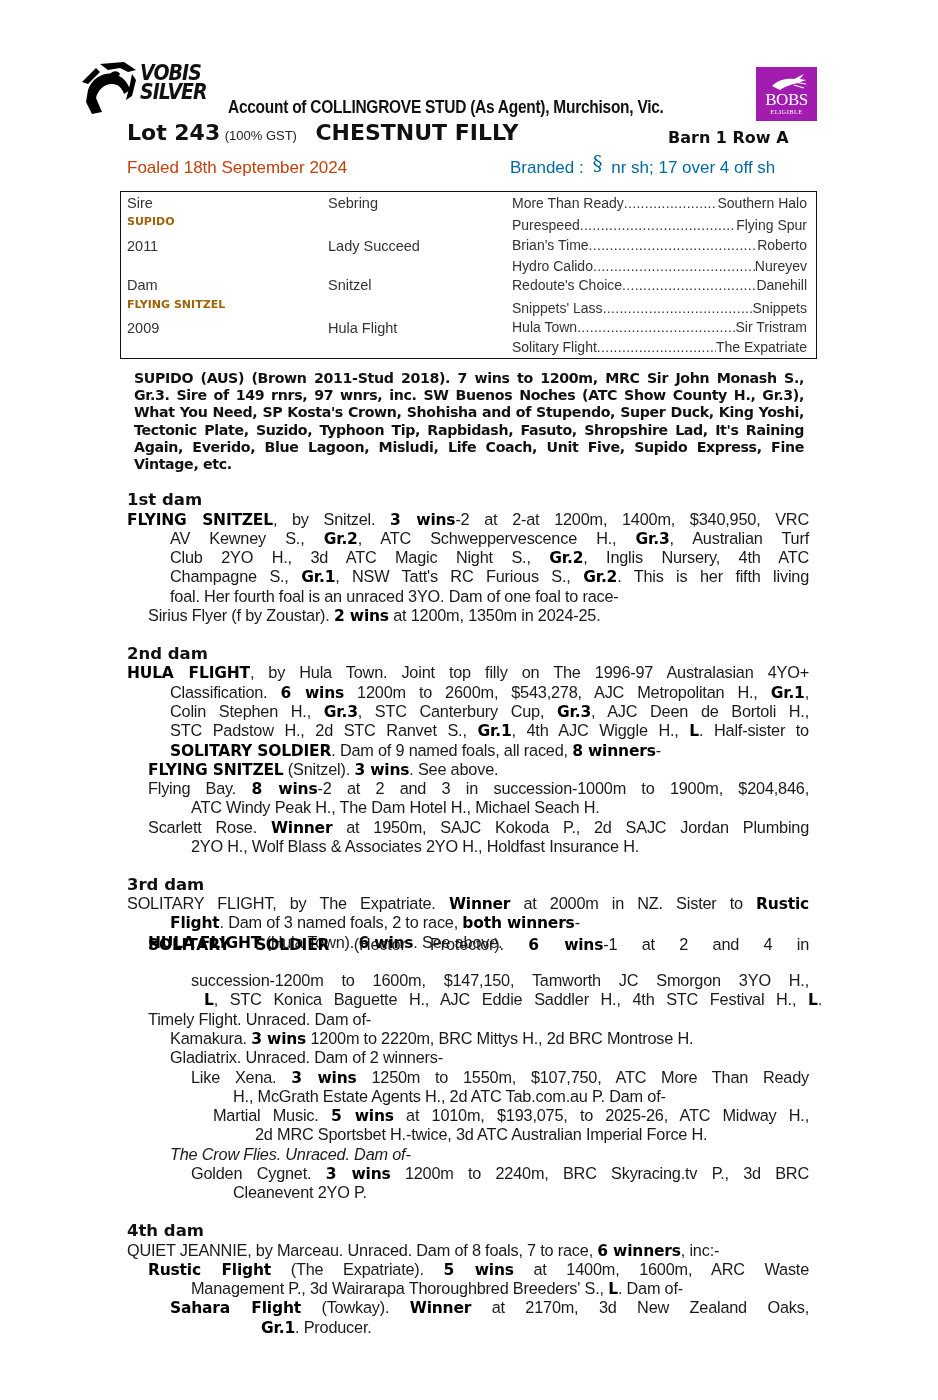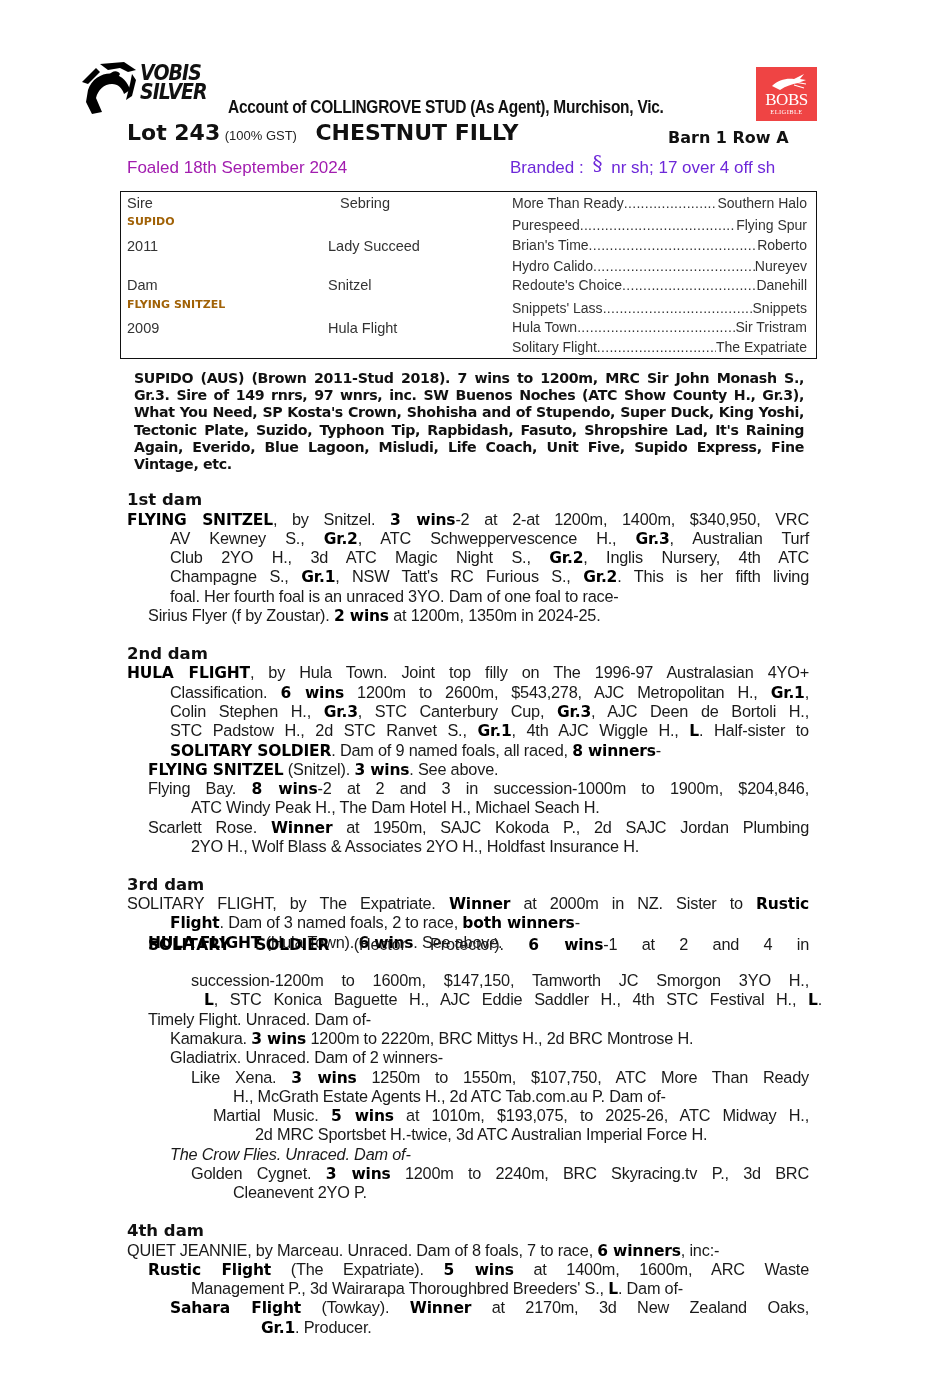--- a/index.html
+++ b/index.html
@@ -3,30 +3,30 @@
 <meta charset="utf-8">
 <style>
   html, body { margin:0; padding:0; background:#ffffff; }
   body { width:938px; height:1400px; position:relative; color:#111; font-family:"Liberation Sans", sans-serif; overflow:hidden; }
   .abs { position:absolute; }
 
   
   #vobis-logo { left:78px; top:60px; width:140px; height:56px; }
   #vobis-text { left:140px; top:64px; font-family:"DejaVu Sans", sans-serif; font-weight:bold; font-style:italic; font-size:21px; line-height:19px; letter-spacing:-1px; transform:scaleX(0.9); transform-origin:left top; }
   #account { left:228px; top:97px; font-size:18px; font-weight:bold; letter-spacing:-0.3px; transform:scaleX(0.86); transform-origin:left top; white-space:nowrap; }
-  #bobs { left:756px; top:67px; width:61px; height:54px; background:#ef4444; color:#fff; text-align:center; }
+  #bobs { left:756px; top:67px; width:61px; height:54px; background:#a21caf; color:#fff; text-align:center; }
   #bobs .b1 { position:absolute; left:0; right:0; top:24px; font-family:"Liberation Serif", serif; font-size:17px; line-height:17px; letter-spacing:-0.5px; }
   #bobs .b2 { position:absolute; left:0; right:0; top:41px; font-family:"Liberation Serif", serif; font-size:6.5px; letter-spacing:0.4px; }
   #lot-line { left:127px; top:120px; white-space:nowrap; }
   #lot { font-family:"DejaVu Sans", sans-serif; font-weight:bold; font-size:22px; }
   #gst { font-size:13px; color:#222; }
   #horse { font-family:"DejaVu Sans", sans-serif; font-weight:bold; font-size:22px; margin-left:14px; }
   #barn { left:668px; top:128px; font-family:"DejaVu Sans", sans-serif; font-weight:bold; font-size:16px; white-space:nowrap; }
-  #foaled { left:127px; top:158px; font-size:17px; color:#a21caf; }
-  #branded { left:510px; top:154px; font-size:17px; color:#6d28d9; white-space:nowrap; }
+  #foaled { left:127px; top:158px; font-size:17px; color:#c2410c; }
+  #branded { left:510px; top:154px; font-size:17px; color:#0369a1; white-space:nowrap; }
   #brand-mark { font-family:"DejaVu Serif", serif; font-size:20px; position:relative; top:-3px; margin:0 4px; }
 
   
   #pedigree { left:120px; top:191px; width:697px; height:168px; border:1.5px solid #111; box-sizing:border-box; }
   .ped { position:absolute; font-size:14.5px; color:#333; white-space:nowrap; }
   .ped.big { font-family:"DejaVu Sans", sans-serif; font-weight:bold; font-size:11px; color:#a16207; }
   .gg { position:absolute; left:391px; width:295px; font-size:14px; color:#333; display:flex; white-space:nowrap; }
   .gg .dots { flex:1; overflow:hidden; }
   .gg .dots::before { content:"......................................................................................................."; letter-spacing:0.3px; }
 
@@ -82,21 +82,21 @@
 </div>
 
 <div id="pedigree" class="abs">
   <div class="ped" style="left:6px;top:3px;">Sire</div>
   <div class="ped big" style="left:6px;top:23px;">SUPIDO</div>
   <div class="ped" style="left:6px;top:46px;">2011</div>
   <div class="ped" style="left:6px;top:85px;">Dam</div>
   <div class="ped big" style="left:6px;top:106px;">FLYING SNITZEL</div>
   <div class="ped" style="left:6px;top:128px;">2009</div>
 
-  <div class="ped" style="left:207px;top:3px;margin-left:12px;">Sebring</div>
+  <div class="ped" style="left:207px;top:3px;">Sebring</div>
   <div class="ped" style="left:207px;top:46px;">Lady Succeed</div>
   <div class="ped" style="left:207px;top:85px;">Snitzel</div>
   <div class="ped" style="left:207px;top:128px;">Hula Flight</div>
 
   <div class="gg" style="top:3px;">
       <span>More Than Ready</span>
       <span class="dots"></span>
       <span>Southern Halo</span>
     </div>
   <div class="gg" style="top:25px;">

